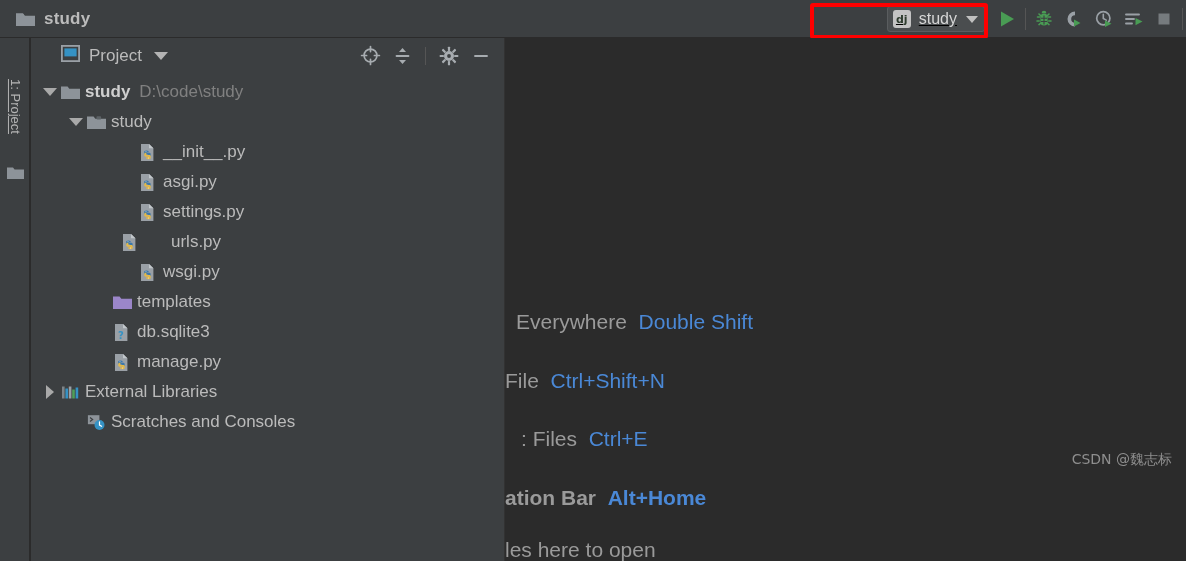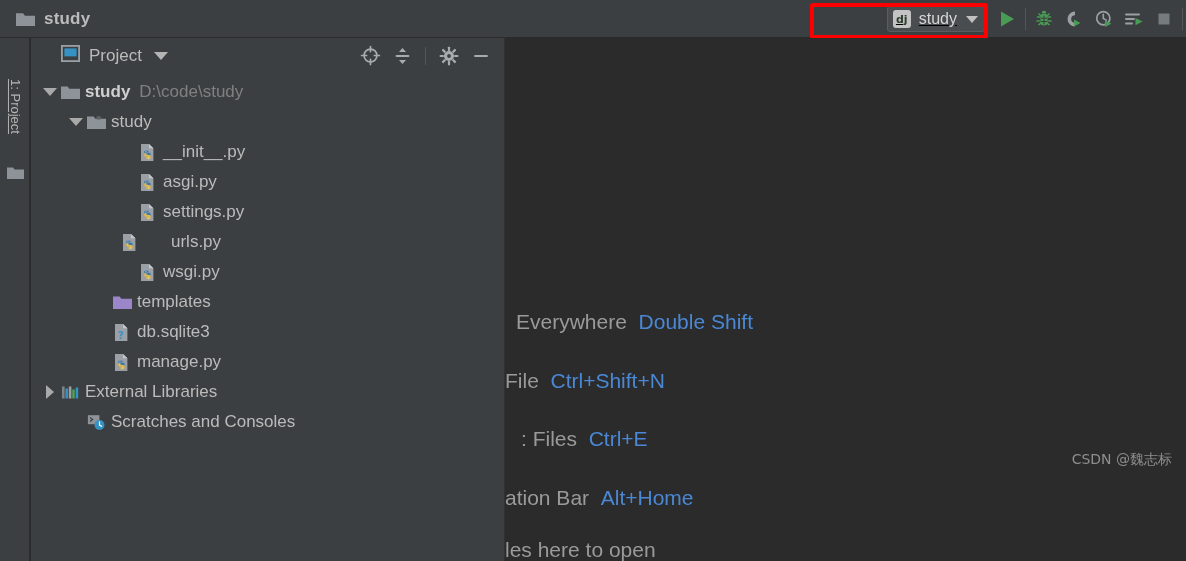--- a/index.html
+++ b/index.html
@@ -482,19 +482,19 @@
         </div>
       </div>
   </div>
 
   <div class="divider"></div>
   <div class="editor">
     <div id="hints">
         <div class="hint" style="left: 11px; top: 272px;"><span>Everywhere</span>&nbsp;&nbsp;<span class="key">Double Shift</span></div>
         <div class="hint" style="left: 0px; top: 331px;"><span>File</span>&nbsp;&nbsp;<span class="key">Ctrl+Shift+N</span></div>
         <div class="hint" style="left: 16px; top: 389px;"><span>: Files</span>&nbsp;&nbsp;<span class="key">Ctrl+E</span></div>
-        <div class="hint" style="left: 0px; top: 448px;"><span>ation Bar</span>&nbsp;&nbsp;<span class="key">Alt+Home</span></div>
+        <div class="hint" style="left: 0px; top: 448px; font-weight: bold;"><span>ation Bar</span>&nbsp;&nbsp;<span class="key">Alt+Home</span></div>
         <div class="hint" style="left: 0px; top: 500px;"><span>les here to open</span></div>
       </div>
     <div class="watermark">CSDN @魏志标</div>
   </div>
 
 </div>
 
 </body></html>

